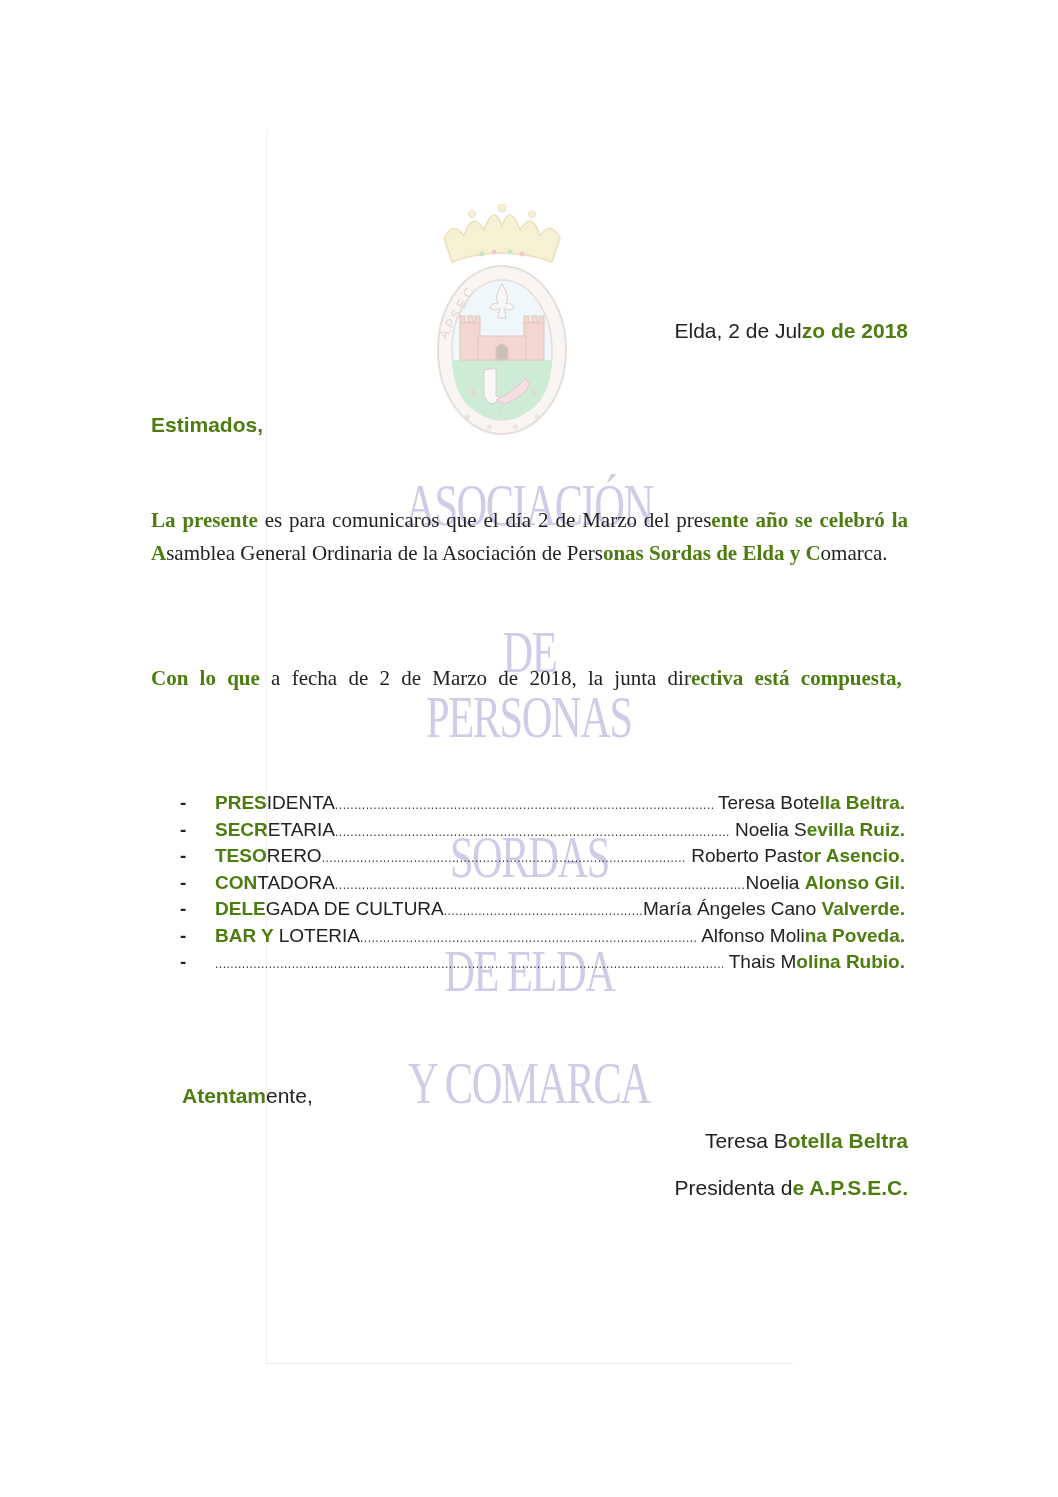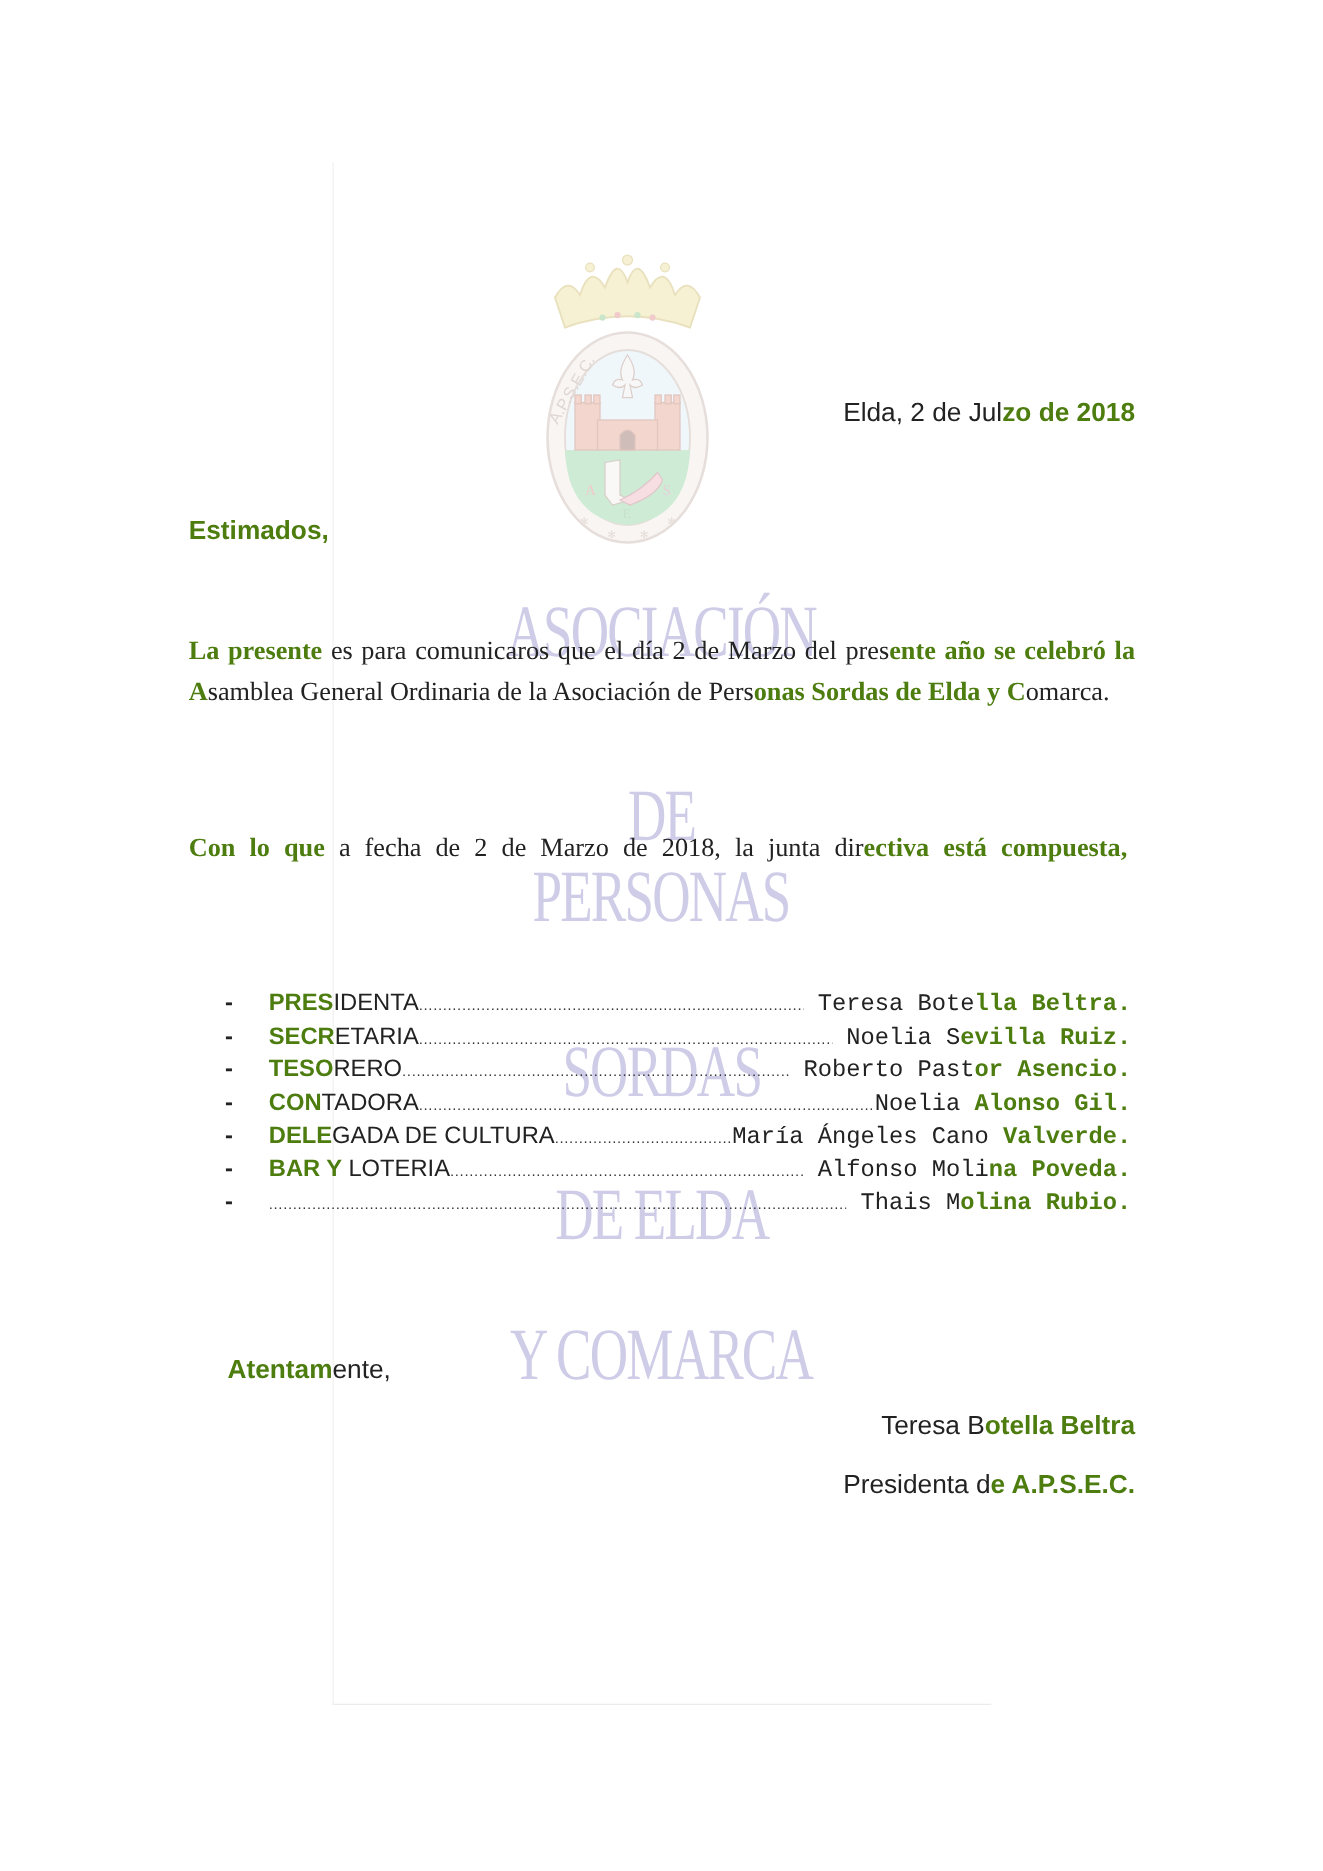--- a/index.html
+++ b/index.html
@@ -109,21 +109,21 @@
     .list .dots {
       flex: 1 1 auto;
       overflow: hidden;
       color: #333;
       letter-spacing: 0.5px;
     }
     .list .dots::before {
       content: "........................................................................................................................................................................................................................";
       font-size: 12px;
     }
-    .list .person { flex: 0 0 auto; font-family: Liberation Mono, monospace; }
+    .list .person { flex: 0 0 auto; }
     .closing { left: 182px; top: 1079px; }
     .sig-name { right: 150px; top: 1124px; }
     .sig-title { right: 150px; top: 1171px; }
   </style>
 </head>
 <body>
 
 <div class="page-frame"></div>
 
 <div class="watermark">

